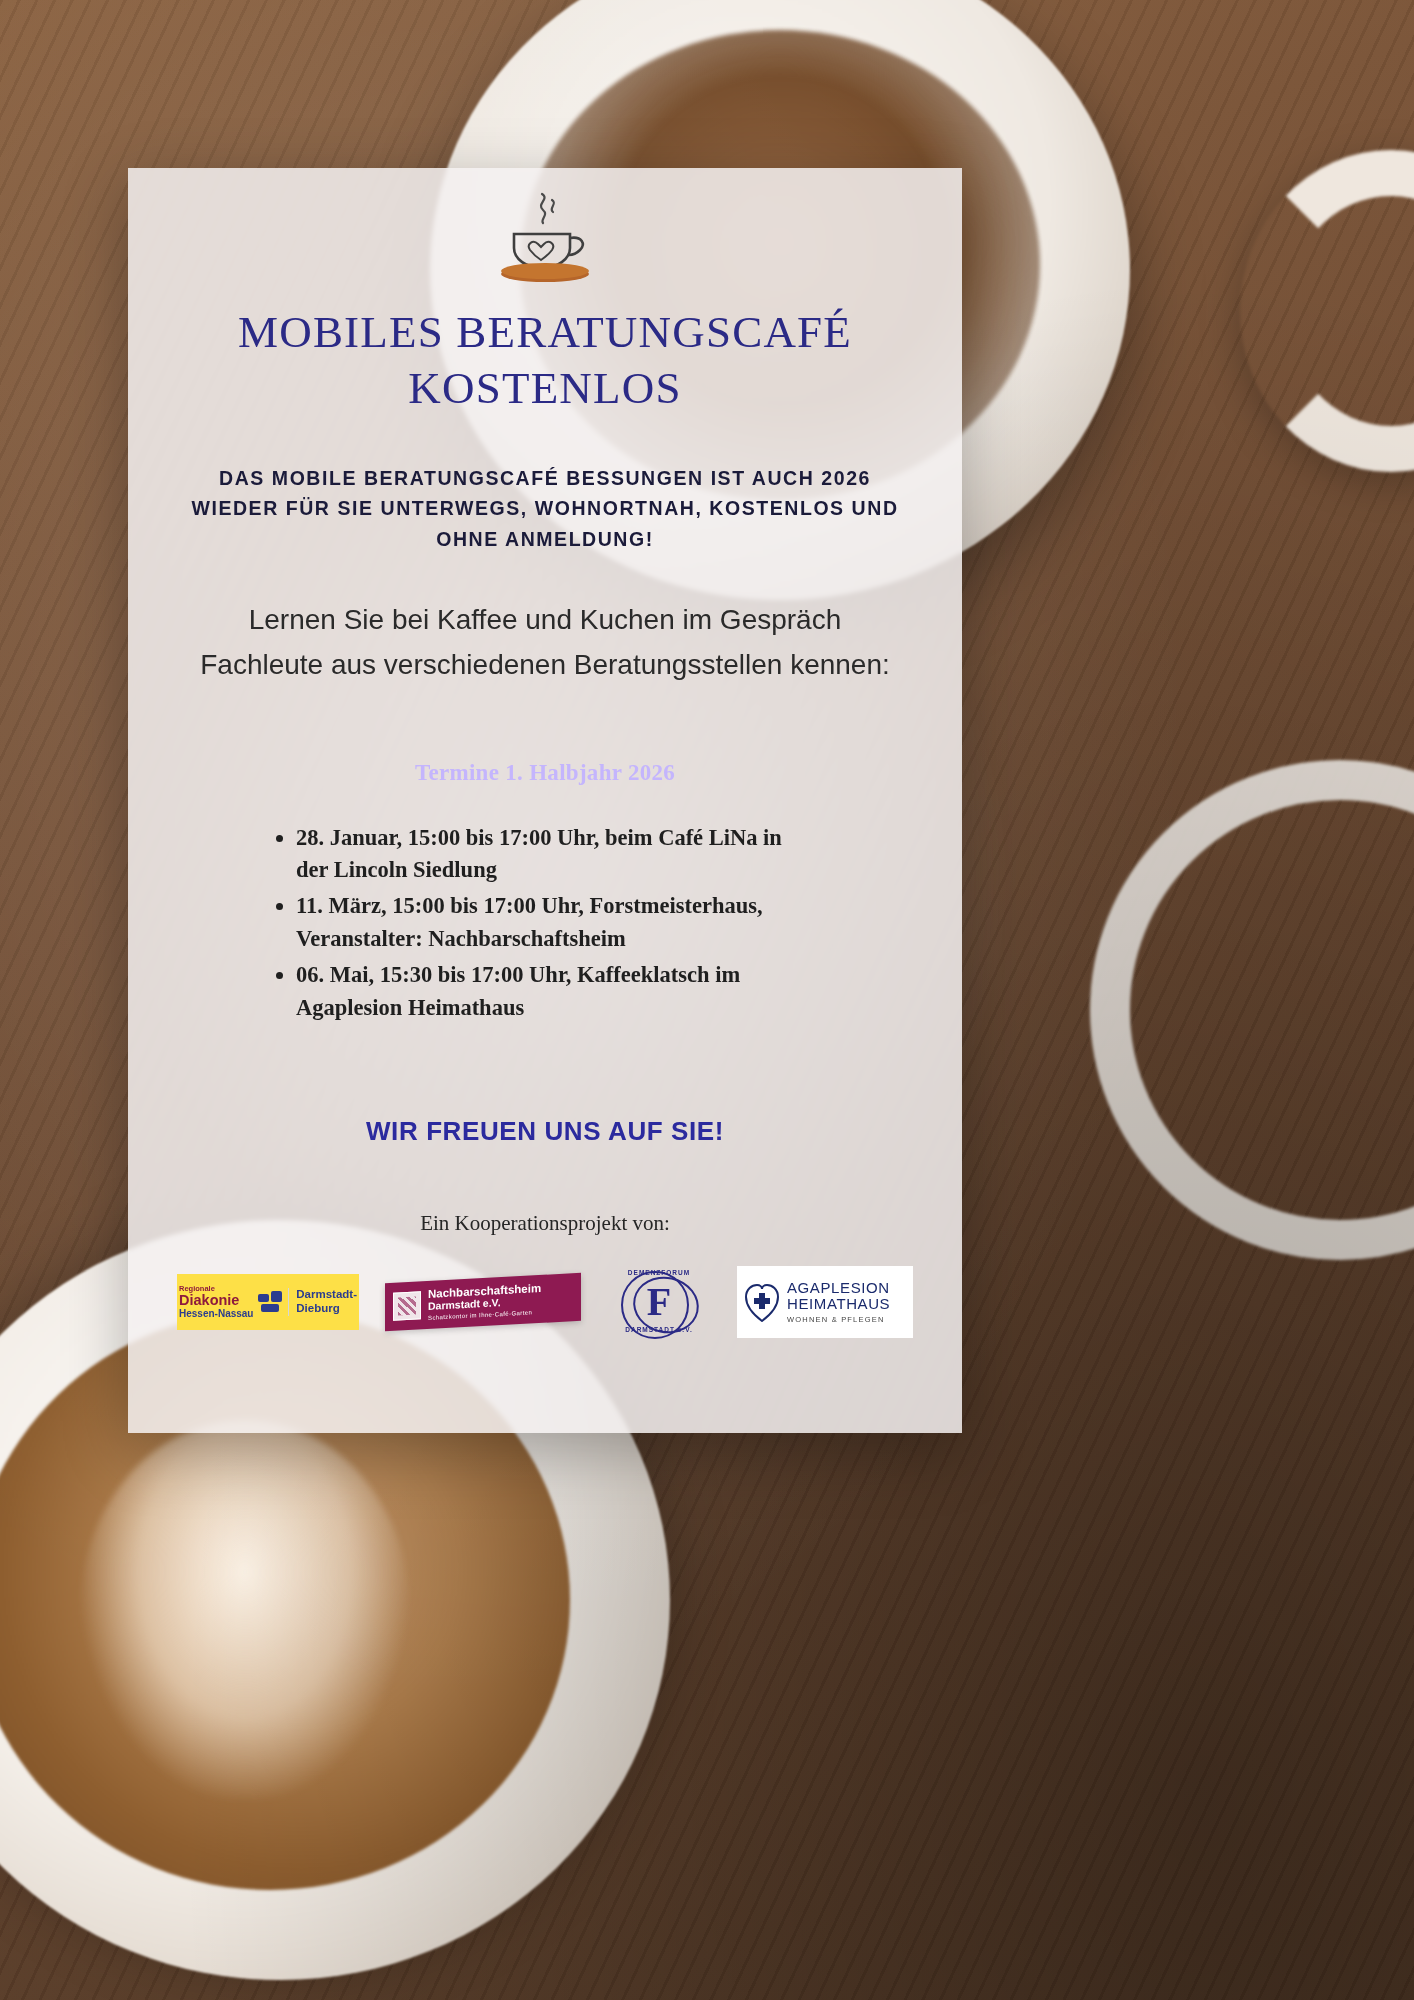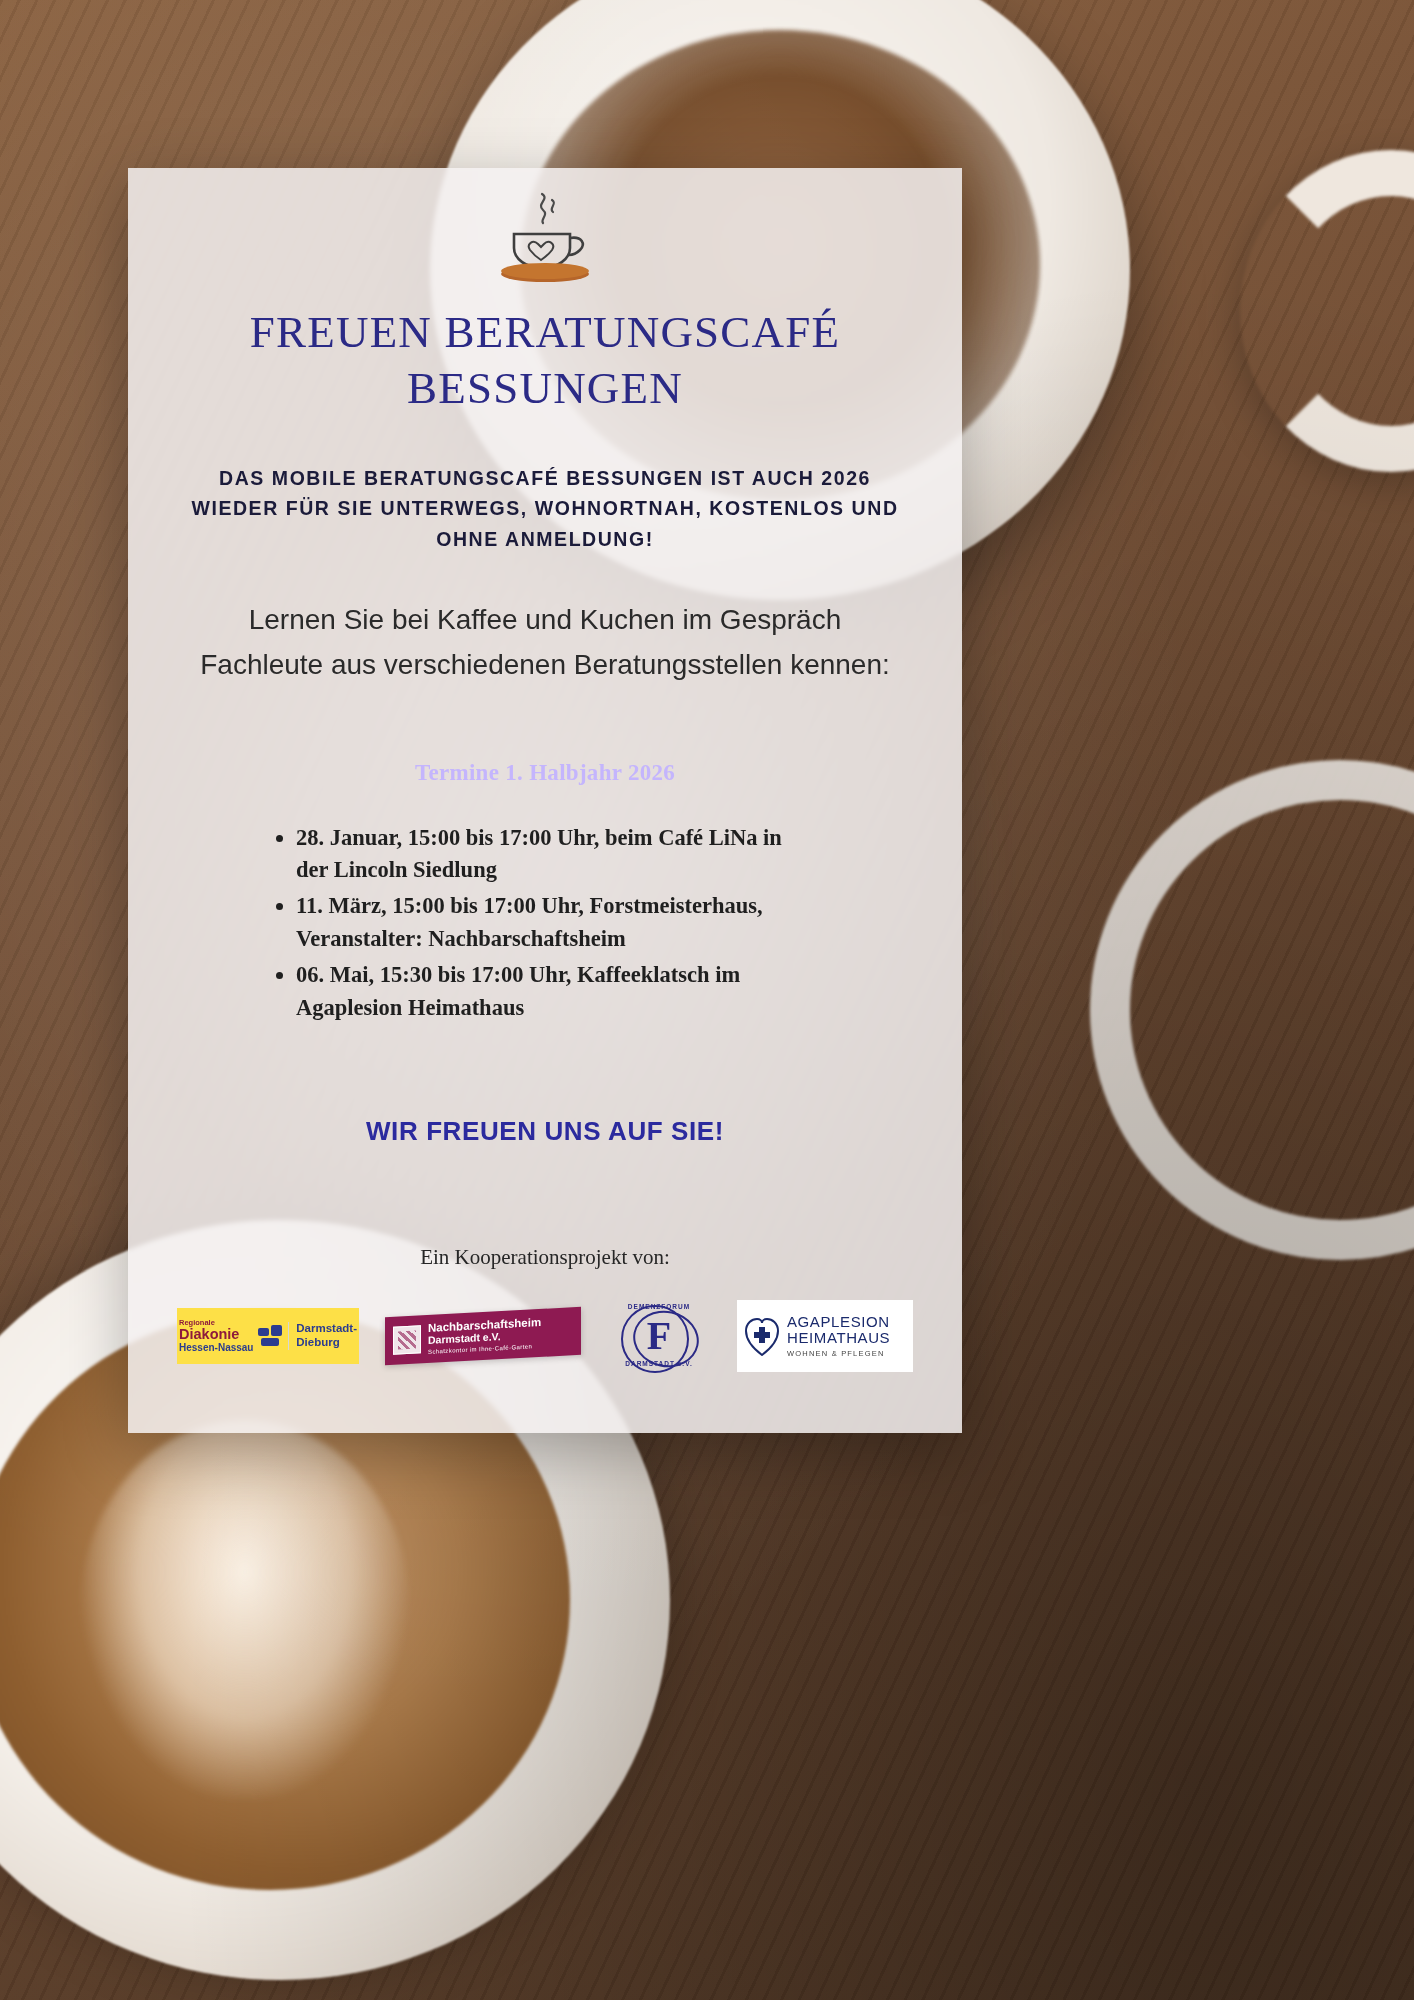--- a/index.html
+++ b/index.html
@@ -207,21 +207,21 @@
   .closing {
     margin-top: 88px;
     text-align: center;
     color: #2b2a9e;
     font-size: 26px;
     font-weight: bold;
     letter-spacing: .6px;
   }
 
   .coop {
-    margin-top: 98px;
+    margin-top: 64px;
     text-align: center;
     color: #262626;
     font-family: "Liberation Serif", serif;
     font-size: 21px;
   }
 
   .logos {
     margin-top: 30px;
     width: 100%;
     display: flex;
@@ -357,21 +357,21 @@
     </g>
     <g fill="none" stroke="#3f3f3f" stroke-width="2.6">
       <path d="M24 48 h56 v14 a28 20 0 0 1 -56 0 z"></path>
       <path d="M80 52 c12 -2 16 6 10 12 c-4 4 -8 5 -11 5"></path>
     </g>
     <path d="M48 58 c-5 -5 -12 0 -8 6 c3 4 8 8 11 10 c3 -2 8 -6 11 -10 c4 -6 -3 -11 -8 -6 c-1 1 -2 2 -3 3 c-1 -1 -2 -2 -3 -3 z" fill="none" stroke="#3f3f3f" stroke-width="2"></path>
     <ellipse cx="55" cy="88" rx="44" ry="8" fill="#b5652a"></ellipse>
     <ellipse cx="55" cy="85" rx="44" ry="8" fill="#c4752f"></ellipse>
   </svg>
 
-  <div class="title">FREUEN BERATUNGSCAFÉ BESSUNGEN</div>
+  <div class="title">MOBILES BERATUNGSCAFÉ KOSTENLOS</div>
 
   <div class="intro">DAS MOBILE BERATUNGSCAFÉ BESSUNGEN IST AUCH 2026 WIEDER FÜR SIE UNTERWEGS, WOHNORTNAH, KOSTENLOS UND OHNE ANMELDUNG!</div>
 
   <div class="lead">Lernen Sie bei Kaffee und Kuchen im Gespräch Fachleute aus verschiedenen Beratungsstellen kennen:</div>
 
   <div class="dates-heading">Termine 1. Halbjahr 2026</div>
 
   <ul class="dates-list">
     <li>28. Januar, 15:00 bis 17:00 Uhr, beim Café LiNa in der Lincoln Siedlung</li>
     <li>11. März, 15:00 bis 17:00 Uhr, Forstmeisterhaus, Veranstalter: Nachbarschaftsheim</li>

